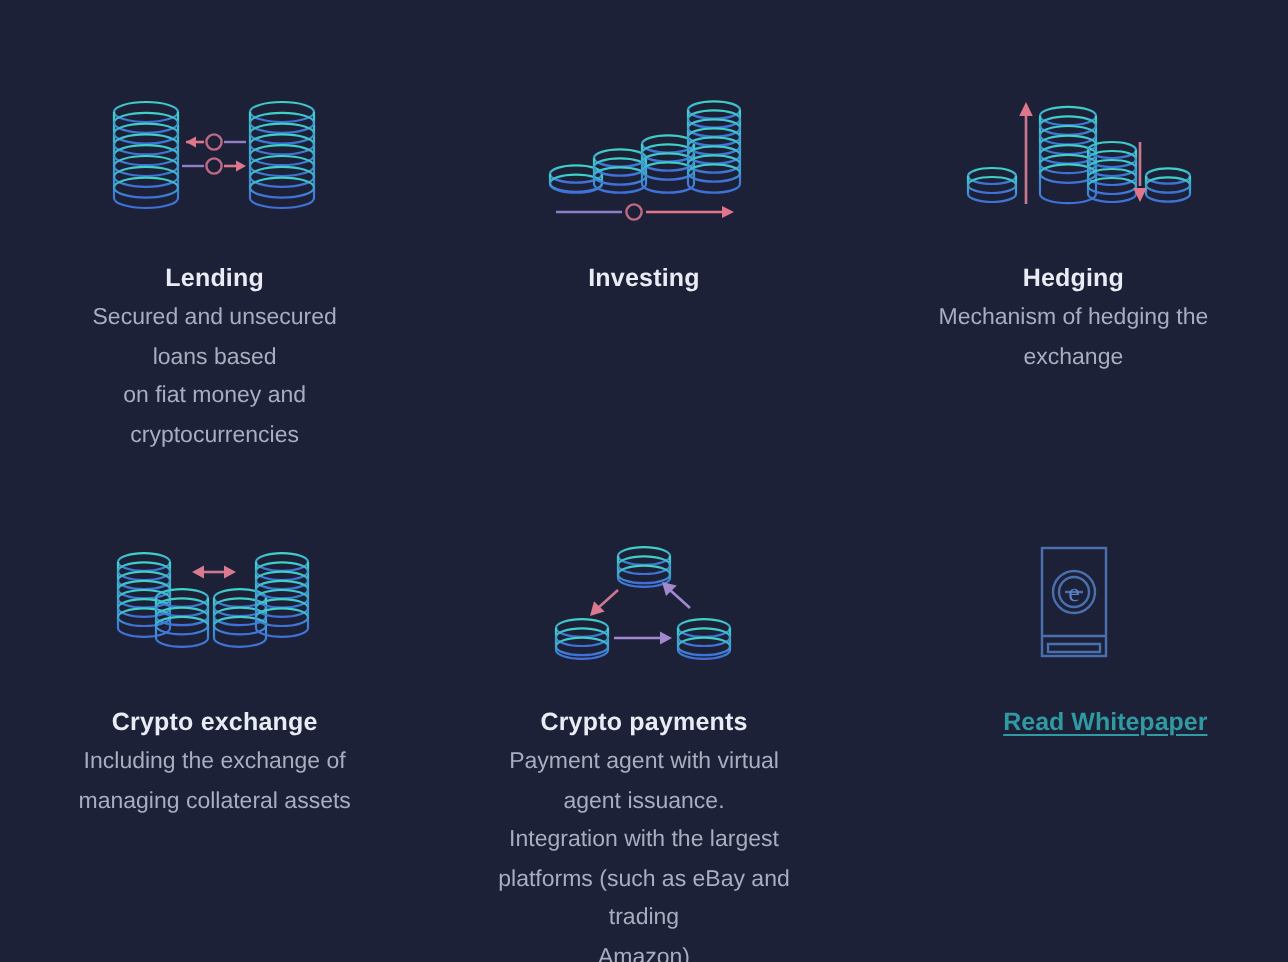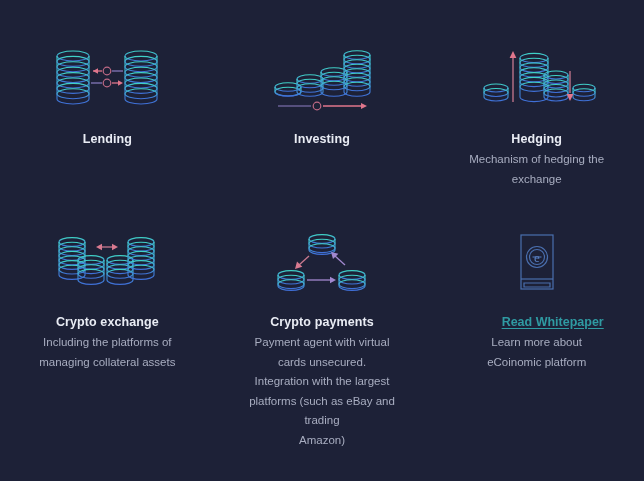--- a/index.html
+++ b/index.html
@@ -130,20 +130,26 @@
 
           <g>
             <path d="M37 36h11" stroke="#8e7fc4" stroke-width="1.2"></path>
             <circle cx="53" cy="36" r="3.8" stroke="#c06a86" stroke-width="1.2" fill="none"></circle>
             <path d="M58 36h9" stroke="#e0768c" stroke-width="1.3"></path>
             <path d="M69 36l-5-2.8v5.6z" fill="#e0768c"></path>
           </g>
         </svg>
       </div>
       <div class="card-title">Lending</div>
+      <div class="card-desc">
+        <span class="ln">Secured and unsecured</span>
+        <span class="ln">loans based</span>
+        <span class="ln">on fiat money and</span>
+        <span class="ln">cryptocurrencies</span>
+      </div>
     </div>
 
     <div class="feature-card">
       <div class="icon-box">
         <svg width="100" height="66" viewBox="0 0 100 66" fill="none">
           <defs>
             <linearGradient id="cg2" x1="0" y1="1" x2="0" y2="0">
               <stop offset="0" stop-color="#3f6fd8"></stop>
                 <stop offset="1" stop-color="#3fd2c7"></stop>
             </linearGradient>
@@ -288,21 +294,21 @@
 
           <g>
             <path d="M45 15h12" stroke="#c8798f" stroke-width="1.3"></path>
             <path d="M40 15l6-3.2v6.4z" fill="#d97a90"></path>
             <path d="M62 15l-6-3.2v6.4z" fill="#d97a90"></path>
           </g>
         </svg>
       </div>
       <div class="card-title">Crypto exchange</div>
       <div class="card-desc">
-        <span class="ln">Including the platforms of</span>
+        <span class="ln">Including the exchange of</span>
         <span class="ln">managing collateral assets</span>
       </div>
     </div>
 
     <div class="feature-card">
       <div class="icon-box">
         <svg width="92" height="62" viewBox="0 0 92 62" fill="none">
           <defs>
             <linearGradient id="cg5" x1="0" y1="1" x2="0" y2="0">
               <stop offset="0" stop-color="#3f6fd8"></stop>
@@ -339,21 +345,21 @@
 
           <g>
             <path d="M31 48h24" stroke="#a288cf" stroke-width="1.3"></path>
             <path d="M60 48l-6-3.2v6.4z" fill="#a288cf"></path>
           </g>
         </svg>
       </div>
       <div class="card-title">Crypto payments</div>
       <div class="card-desc">
         <span class="ln">Payment agent with virtual</span>
-        <span class="ln">cards unsecured.</span>
+        <span class="ln">agent issuance.</span>
         <span class="ln">Integration with the largest</span>
         <span class="ln">platforms (such as eBay and</span>
         <span class="ln">trading</span>
         <span class="ln">Amazon)</span>
       </div>
     </div>
 
     <div class="feature-card">
       <div class="icon-box">
         <svg width="50" height="62" viewBox="0 0 50 62" fill="none">
@@ -362,20 +368,16 @@
             <path d="M9 47h32"></path>
             <path d="M12 51h26v4H12z"></path>
             <circle cx="25" cy="25" r="10.5"></circle>
             <circle cx="25" cy="25" r="7.5"></circle>
             <path d="M20.5 25h9"></path>
           </g>
           <text x="25" y="29.5" text-anchor="middle" fill="#5b82c4" font-family="Liberation Serif, serif" font-size="13">e</text>
         </svg>
       </div>
       <a class="card-link">Read Whitepaper</a>
-      <div class="card-desc">
-        <span class="ln">Learn more about</span>
-        <span class="ln">eCoinomic platform</span>
-      </div>
     </div>
   </div>
 
 </div>
 
 </body></html>

